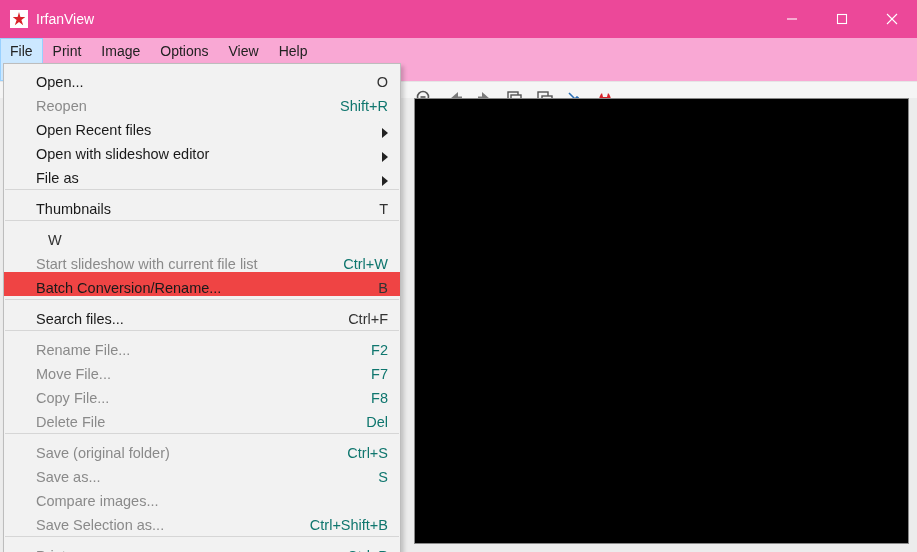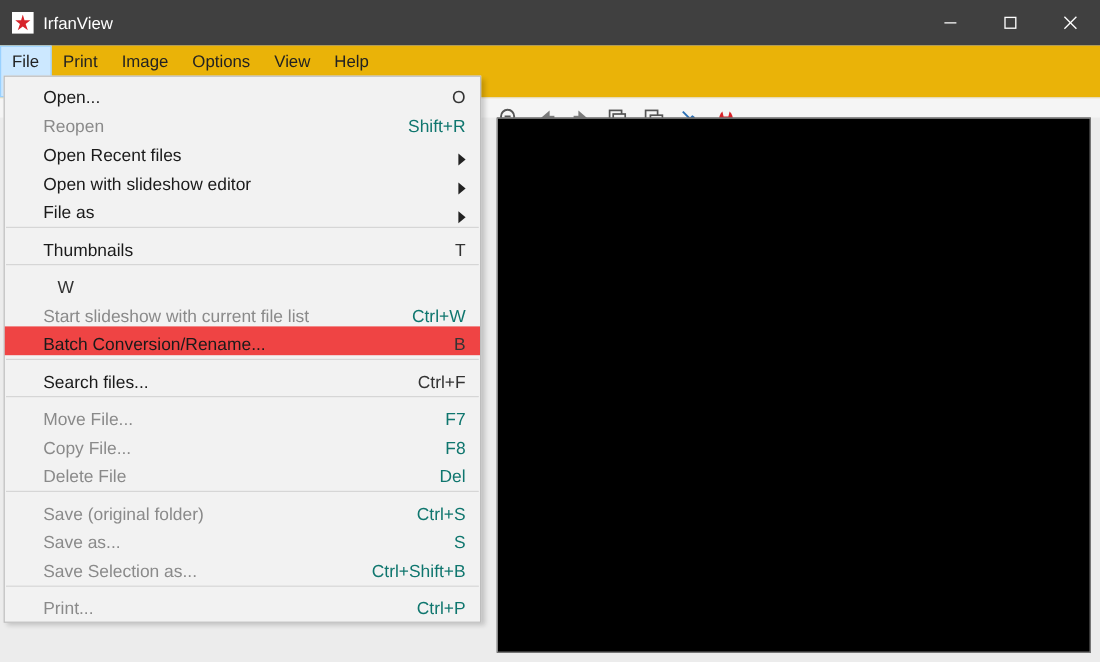--- a/index.html
+++ b/index.html
@@ -1,21 +1,21 @@
 <!DOCTYPE html>
 <html><head>
 <meta charset="utf-8">
 <style>
   * { margin: 0; padding: 0; box-sizing: border-box; font-family: "Segoe UI", Tahoma, sans-serif; }
   html, body { width: 917px; height: 552px; overflow: hidden; background: #fff; }
 
   
   .titlebar {
     height: 38px;
-    background: #404040;
+    background: #ec4899;
     color: #fff;
     display: flex;
     align-items: center;
     font-size: 14px;
   }
   .titlebar .app-icon {
     width: 18px; height: 18px;
     margin: 0 8px 0 10px;
     background: #fff;
     position: relative;
@@ -33,21 +33,21 @@
   .win-btn {
     width: 50px; height: 38px;
     display: flex; align-items: center; justify-content: center;
     color: #fff;
   }
   .win-btn svg { width: 12px; height: 12px; stroke: #fff; stroke-width: 1.1; fill: none; }
 
   
   .menubar {
     height: 44px;
-    background: #eab308;
+    background: #f9a8d4;
     border-bottom: 1px solid #e5e5e5;
     display: flex;
     align-items: stretch;
     font-size: 14px;
     color: #222;
     text-align: right;
   }
   .menubar .menu-item {
     padding: 3px 10px;
     line-height: 20px;
@@ -247,20 +247,24 @@
       <span class="label">Batch Conversion/Rename...</span>
       <span class="accel">B</span>
     </div>
     <div class="dd-sep"></div>
     <div class="dd-row">
       <span class="label">Search files...</span>
       <span class="accel">Ctrl+F</span>
     </div>
     <div class="dd-sep"></div>
     <div class="dd-row disabled">
+      <span class="label">Rename File...</span>
+      <span class="accel">F2</span>
+    </div>
+    <div class="dd-row disabled">
       <span class="label">Move File...</span>
       <span class="accel">F7</span>
     </div>
     <div class="dd-row disabled">
       <span class="label">Copy File...</span>
       <span class="accel">F8</span>
     </div>
     <div class="dd-row disabled">
       <span class="label">Delete File</span>
       <span class="accel">Del</span>
@@ -268,20 +272,23 @@
     <div class="dd-sep"></div>
     <div class="dd-row disabled">
       <span class="label">Save (original folder)</span>
       <span class="accel">Ctrl+S</span>
     </div>
     <div class="dd-row disabled">
       <span class="label">Save as...</span>
       <span class="accel">S</span>
     </div>
     <div class="dd-row disabled">
+      <span class="label">Compare images...</span>
+    </div>
+    <div class="dd-row disabled">
       <span class="label">Save Selection as...</span>
       <span class="accel">Ctrl+Shift+B</span>
     </div>
     <div class="dd-sep"></div>
     <div class="dd-row disabled">
       <span class="label">Print...</span>
       <span class="accel">Ctrl+P</span>
     </div>
   </div>
 

